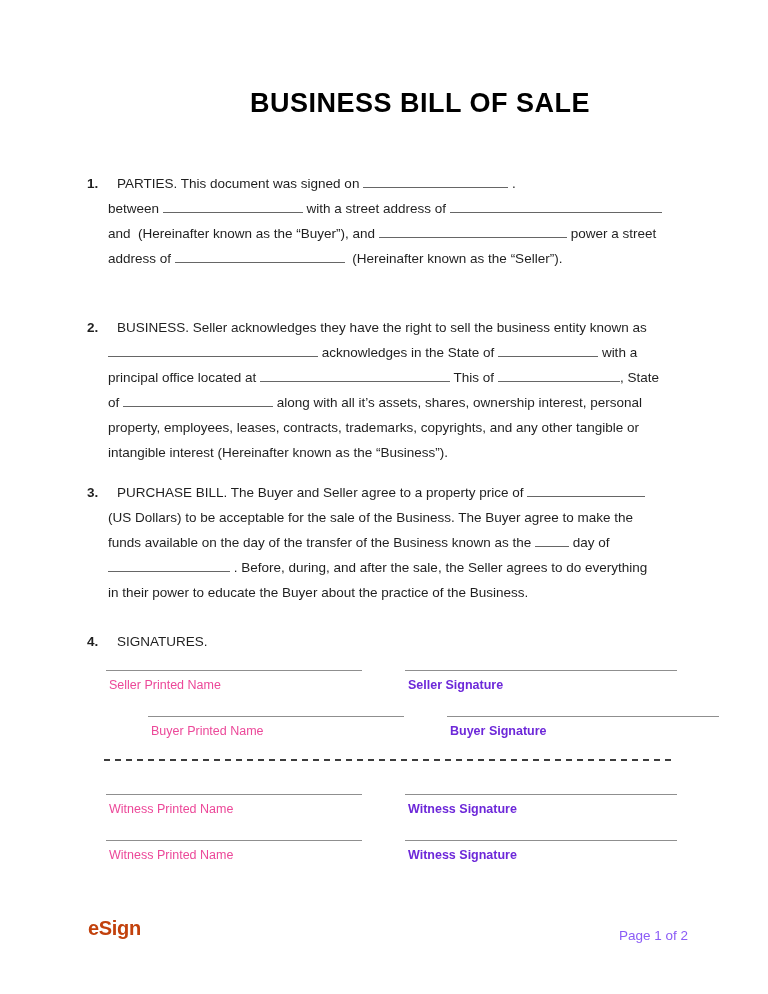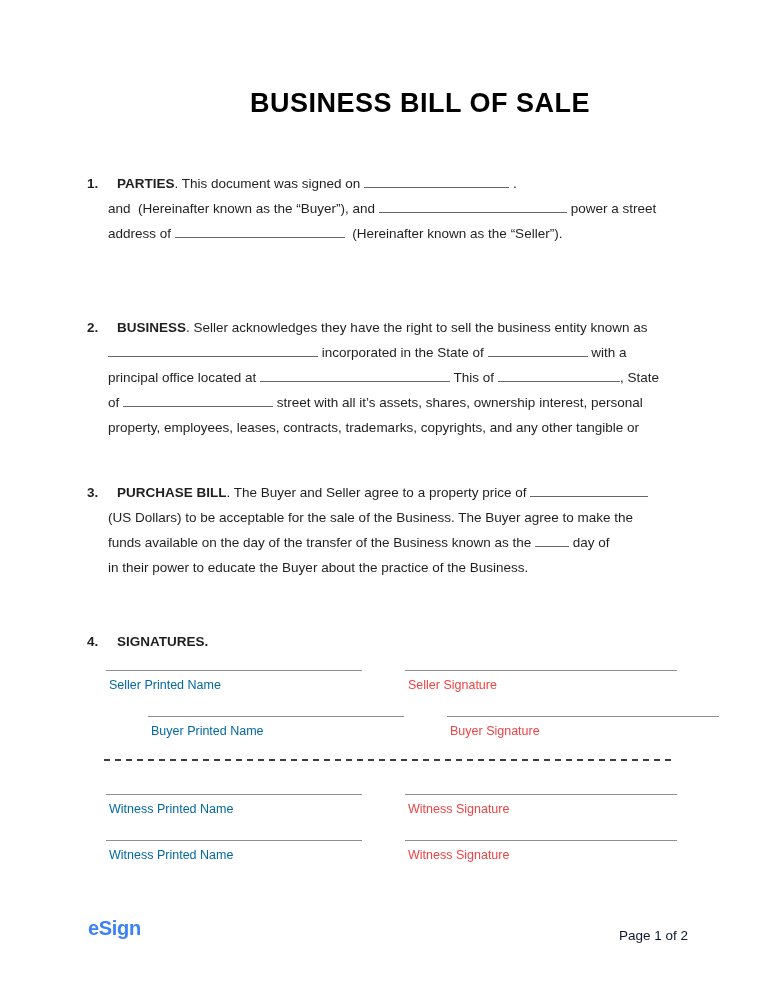--- a/index.html
+++ b/index.html
@@ -14,74 +14,77 @@
     letter-spacing:0.5px;
     padding-left:36px;
   }
   .section { position:absolute; left:108px; width:572px; font-size:13.5px; }
   #section-1 { top:171px; }
   #section-2 { top:315px; }
   #section-3 { top:480px; }
   #section-4 { top:629px; }
   .section .num { position:absolute; left:-21px; top:0; font-weight:bold; line-height:25px; }
   .line { height:25px; line-height:25px; white-space:pre; }
-  .b { font-weight:bold;padding-left:9px; }
+  .b { font-weight:normal;padding-left:9px; }
   .blank {
     display:inline-block; height:14px; vertical-align:baseline;
     border-bottom:1.2px solid #666666;
   }
   .sig-rows { position:absolute; left:108px; width:572px; height:92px; }
   #sig-main { top:670px; }
   #sig-witness { top:794px; }
   .sig-row { position:absolute; left:0; width:100%; height:42px; }
   .sig-col { position:absolute; top:0; }
   .sig-col-left  { left:-2px;  width:256px; }
   .sig-col-right { left:297px; width:272px; }
   .sig-line { height:0; border-top:1.2px solid #8f8f8f; }
-  .sig-label { padding:7px 0 0 3px; font-size:12.5px; color:#0369a1; }
-  .sig-label.b { font-weight:normal; color:#ef4444; }
+  .sig-label { padding:7px 0 0 3px; font-size:12.5px; color:#ec4899; }
+  .sig-label.b { font-weight:bold; color:#6d28d9; }
   .sig-divider {
     position:absolute; top:759px; left:104px; width:570px; height:2px;
     background:repeating-linear-gradient(to right, #3d3d3d 0px, #3d3d3d 6px, transparent 6px, transparent 11px);
   }
   .footer-brand {
     position:absolute; left:88px; top:917px;
-    font-size:20px; font-weight:bold; color:#3b82f6; letter-spacing:-0.3px;
+    font-size:20px; font-weight:bold; color:#c2410c; letter-spacing:-0.3px;
   }
   .footer-page {
     position:absolute; right:80px; top:928px;
-    font-size:13.5px; color:#0f172a;
+    font-size:13.5px; color:#8b5cf6;
   }
 </style>
 </head>
 <body>
 
 <div class="page">
 
   <h1 class="doc-title">BUSINESS BILL OF SALE</h1>
 
   <div class="section" id="section-1">
       <span class="num">1.</span>
       <div class="line"><span class="b">PARTIES</span><span>. This document was signed on </span><span class="blank" style="width: 145px;"></span><span> .</span></div>
+      <div class="line"><span>between </span><span class="blank" style="width: 140px;"></span><span> with a street address of </span><span class="blank" style="width: 212px;"></span></div>
       <div class="line"><span>and  (Hereinafter known as the “Buyer”), and </span><span class="blank" style="width: 188px;"></span><span> power a street</span></div>
       <div class="line"><span>address of </span><span class="blank" style="width: 170px;"></span><span>  (Hereinafter known as the “Seller”).</span></div>
     </div>
   <div class="section" id="section-2">
       <span class="num">2.</span>
       <div class="line"><span class="b">BUSINESS</span><span>. Seller acknowledges they have the right to sell the business entity known as</span></div>
-      <div class="line"><span class="blank" style="width: 210px;"></span><span> incorporated in the State of </span><span class="blank" style="width: 100px;"></span><span> with a</span></div>
+      <div class="line"><span class="blank" style="width: 210px;"></span><span> acknowledges in the State of </span><span class="blank" style="width: 100px;"></span><span> with a</span></div>
       <div class="line"><span>principal office located at </span><span class="blank" style="width: 190px;"></span><span> This of </span><span class="blank" style="width: 122px;"></span><span>, State</span></div>
-      <div class="line"><span>of </span><span class="blank" style="width: 150px;"></span><span> street with all it’s assets, shares, ownership interest, personal</span></div>
+      <div class="line"><span>of </span><span class="blank" style="width: 150px;"></span><span> along with all it’s assets, shares, ownership interest, personal</span></div>
       <div class="line"><span>property, employees, leases, contracts, trademarks, copyrights, and any other tangible or</span></div>
+      <div class="line"><span>intangible interest (Hereinafter known as the “Business”).</span></div>
     </div>
   <div class="section" id="section-3">
       <span class="num">3.</span>
       <div class="line"><span class="b">PURCHASE BILL</span><span>. The Buyer and Seller agree to a property price of </span><span class="blank" style="width: 118px;"></span></div>
       <div class="line"><span>(US Dollars) to be acceptable for the sale of the Business. The Buyer agree to make the</span></div>
       <div class="line"><span>funds available on the day of the transfer of the Business known as the </span><span class="blank" style="width: 34px;"></span><span> day of</span></div>
+      <div class="line"><span class="blank" style="width: 122px;"></span><span> . Before, during, and after the sale, the Seller agrees to do everything</span></div>
       <div class="line"><span>in their power to educate the Buyer about the practice of the Business.</span></div>
     </div>
   <div class="section" id="section-4">
       <span class="num">4.</span>
       <div class="line"><span class="b">SIGNATURES.</span></div>
     </div>
 
   <div class="sig-rows" id="sig-main">
       <div class="sig-row" style="top: 0px;">
         <div class="sig-col sig-col-left">

